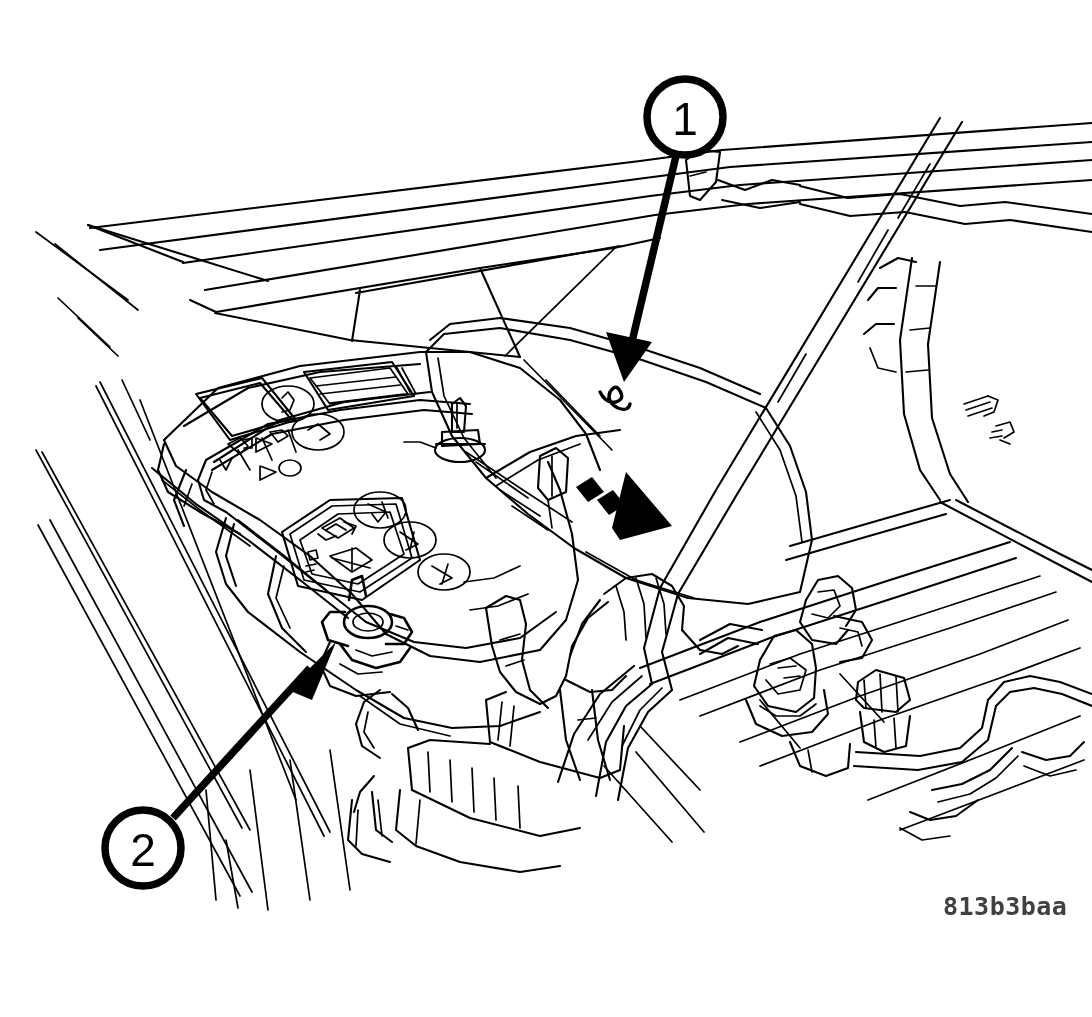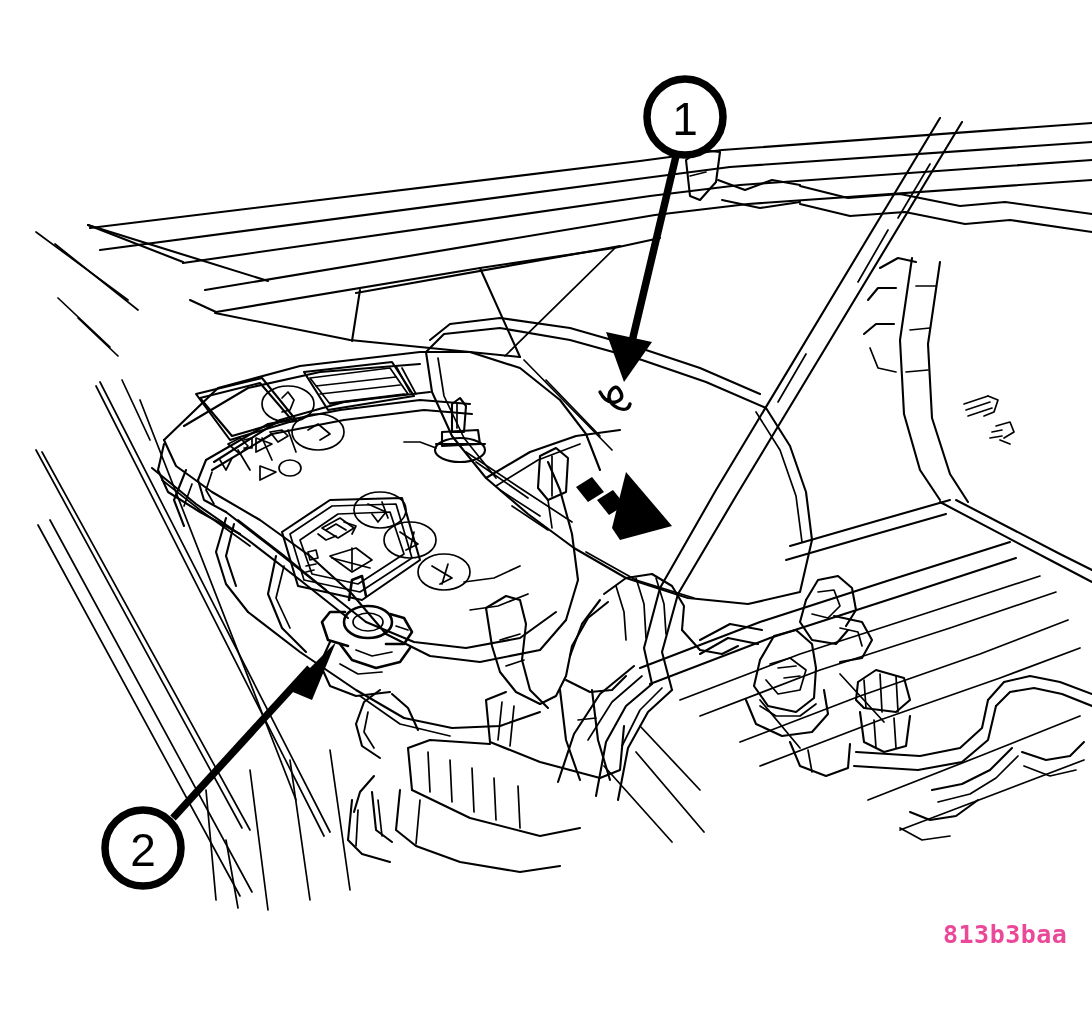--- a/index.html
+++ b/index.html
@@ -71,26 +71,26 @@
   }
   .leader {
     stroke: #000000;
     stroke-width: 7.5;
     stroke-linecap: butt;
     fill: none;
   }
   #figure-id {
     position: absolute;
     left: 943px;
-    top: 920px;
+    top: 892px;
     font-family: "DejaVu Sans Mono", monospace;
     font-size: 25px;
     font-weight: bold;
     letter-spacing: 0.5px;
-    color: #ec4899;
+    color: #404040;
     white-space: nowrap;
   }
 </style>
 </head>
 <body>
 
 <div id="figure-root">
 
   <svg id="figure-svg" viewBox="0 0 1092 1017">
 

